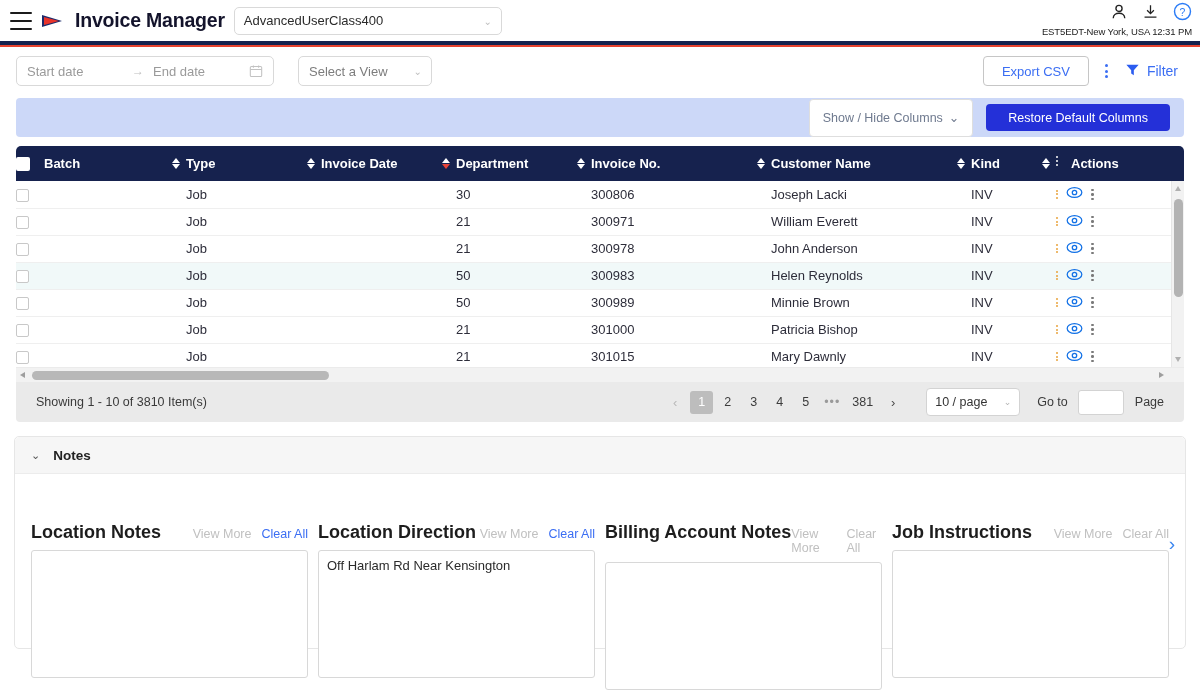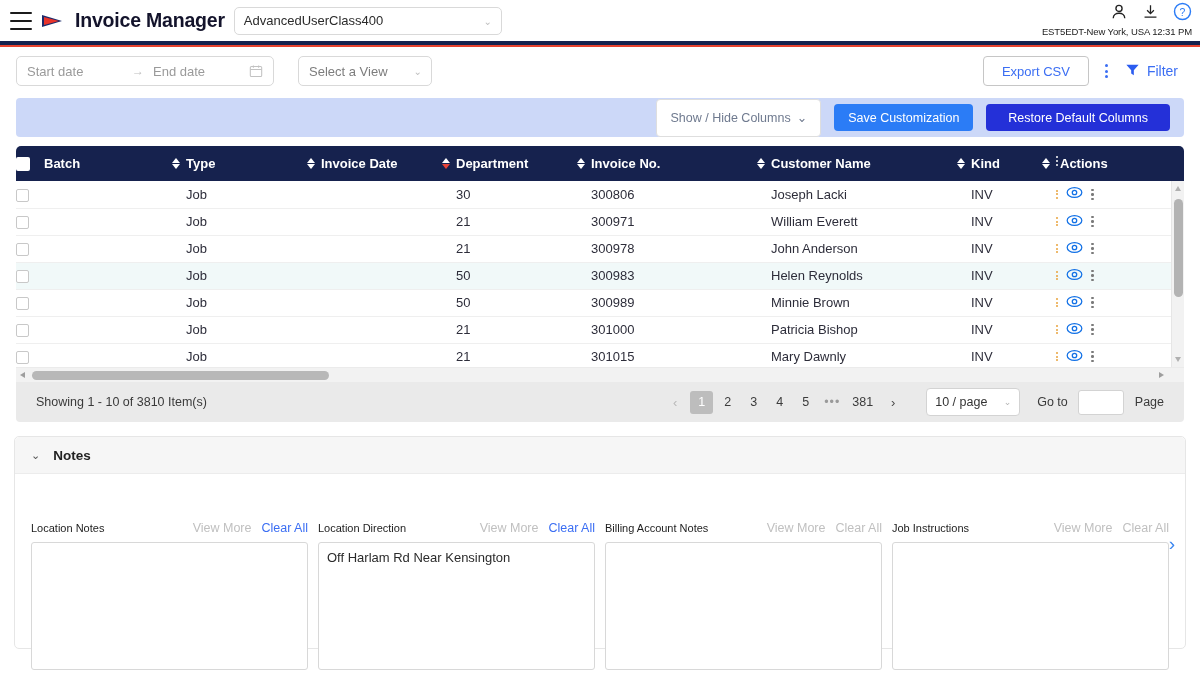--- a/index.html
+++ b/index.html
@@ -178,21 +178,21 @@
   .tri-dn {
     width: 0; height: 0;
     border-left: 4.5px solid transparent; border-right: 4.5px solid transparent;
     border-top: 5px solid #ffffff;
   }
   .sorter.active .tri-dn { border-top-color: #e8443a; }
   .hd-check {
     width: 14px; height: 14px; background: #fff; border-radius: 2px; display: inline-block;
     vertical-align: middle; margin-right: 14px; cursor: pointer;
   }
-  .actions-th { display: flex; align-items: flex-start; gap: 2px; }
+  .actions-th { display: flex; align-items: flex-start; gap: 13px; }
   .dots-v { display: flex; flex-direction: column; gap: 2px; }
   .dots-v i { width: 2px; height: 2px; background: #fff; display: block; border-radius: 50%; }
 
   .tbody-scroll {
     max-height: 186px;
     overflow-y: auto; overflow-x: hidden;
     background: #fff;
   }
   table.grid tbody td {
     height: 27px;
@@ -291,21 +291,21 @@
   .notes-head {
     height: 37px; background: #f6f6f6; border-bottom: 1px solid #ececec;
     display: flex; align-items: center; padding: 0 16px; gap: 13px;
     border-radius: 5px 5px 0 0;
   }
   .notes-head .chev { color: #555; font-size: 11px; }
   .notes-head .t { font-size: 13.5px; font-weight: bold; color: #222; }
   .notes-body { display: flex; padding: 16px 16px 0 16px; gap: 10px; }
   .note-col { flex: 1; min-width: 0; }
   .note-col-head { display: flex; align-items: baseline; margin-bottom: 7px; }
-  .note-title { font-size: 11px; font-weight: normal; color: #1d1d1d; white-space: nowrap; margin-top: 32px; }
+  .note-title { font-size: 18px; font-weight: bold; color: #1d1d1d; white-space: nowrap; margin-top: 32px; }
   .note-links { margin-left: auto; display: flex; gap: 10px; }
   .lnk { font-size: 12.5px; cursor: pointer; }
   .lnk.dim { color: #c0c0c0; }
   .lnk.blue { color: #3b6ef3; }
   .note-box {
     height: 128px; border: 1px solid #d8d8d8; border-radius: 3px;
     background: #fff; padding: 7px 8px;
     font-size: 13px; color: #2b2b2b; overflow: hidden;
   }
   .notes-next {
@@ -391,21 +391,20 @@
       <span>Filter</span>
     </div>
   </div>
 </div>
 
 <div class="custombar">
   <div class="showhide-btn">
     <span>Show / Hide Columns</span>
     <span>⌄</span>
   </div>
-  <div class="btn-blue">Save Customization</div>
   <div class="btn-darkblue">Restore Default Columns</div>
 </div>
 
 <div class="table-wrap">
   <table class="grid">
     <colgroup>
       <col style="width:170px">
         <col style="width:135px">
         <col style="width:135px">
         <col style="width:135px">

